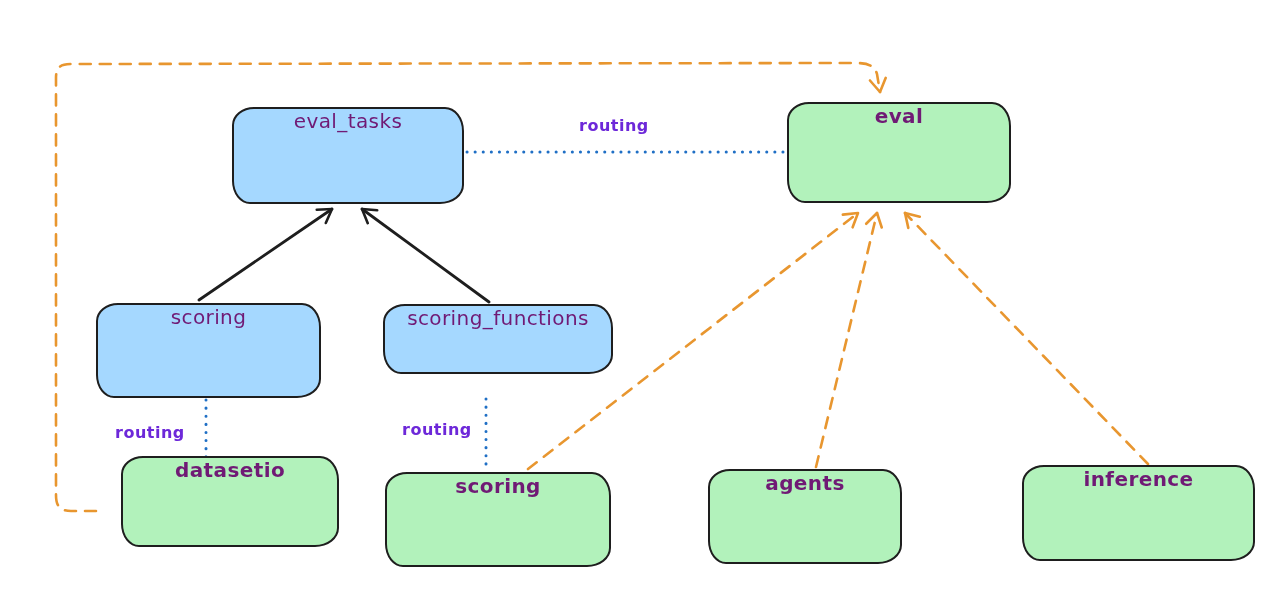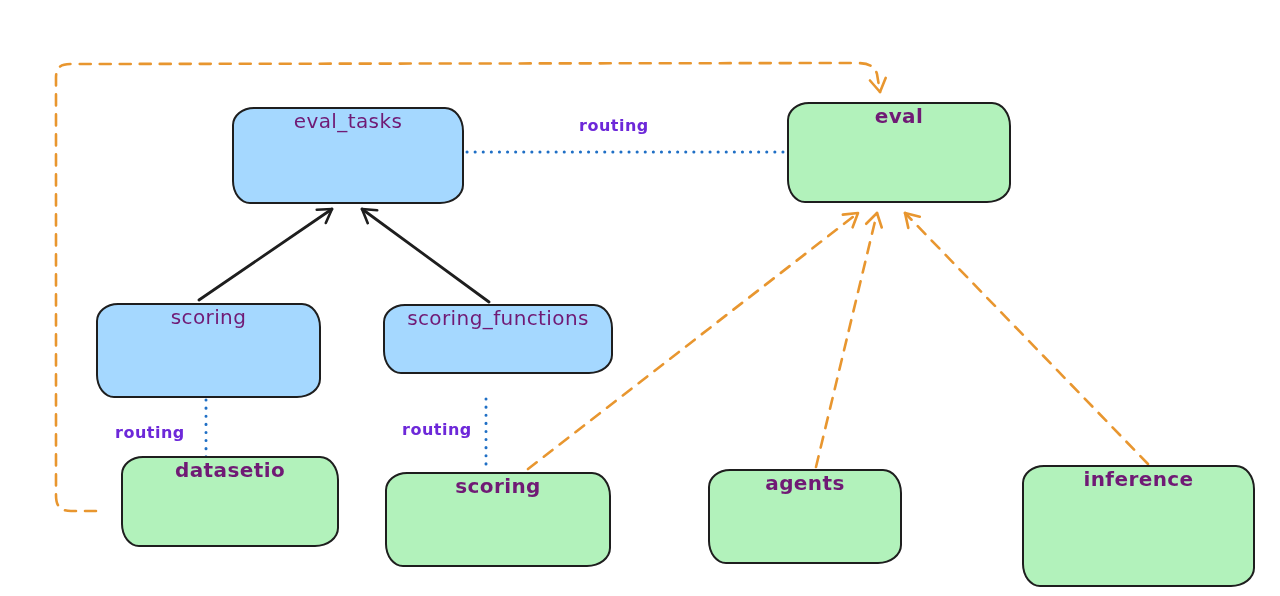--- a/index.html
+++ b/index.html
@@ -93,21 +93,21 @@
   </div>
 
   <div class="node green" style="left:385px; top:472px; width:226px; height:95px;">
     <span>scoring</span>
   </div>
 
   <div class="node green" style="left:708px; top:469px; width:194px; height:95px;">
     <span>agents</span>
   </div>
 
-  <div class="node green" style="left:1022px; top:465px; width:233px; height:122px;">
+  <div class="node green" style="left:1022px; top:465px; width:233px; height:96px;">
     <span>inference</span>
   </div>
 
   <span class="edge-label" style="left:579px; top:116px;">routing</span>
   <span class="edge-label" style="left:115px; top:423px;">routing</span>
   <span class="edge-label" style="left:402px; top:420px;">routing</span>
 
 </div>
 
 </body></html>

